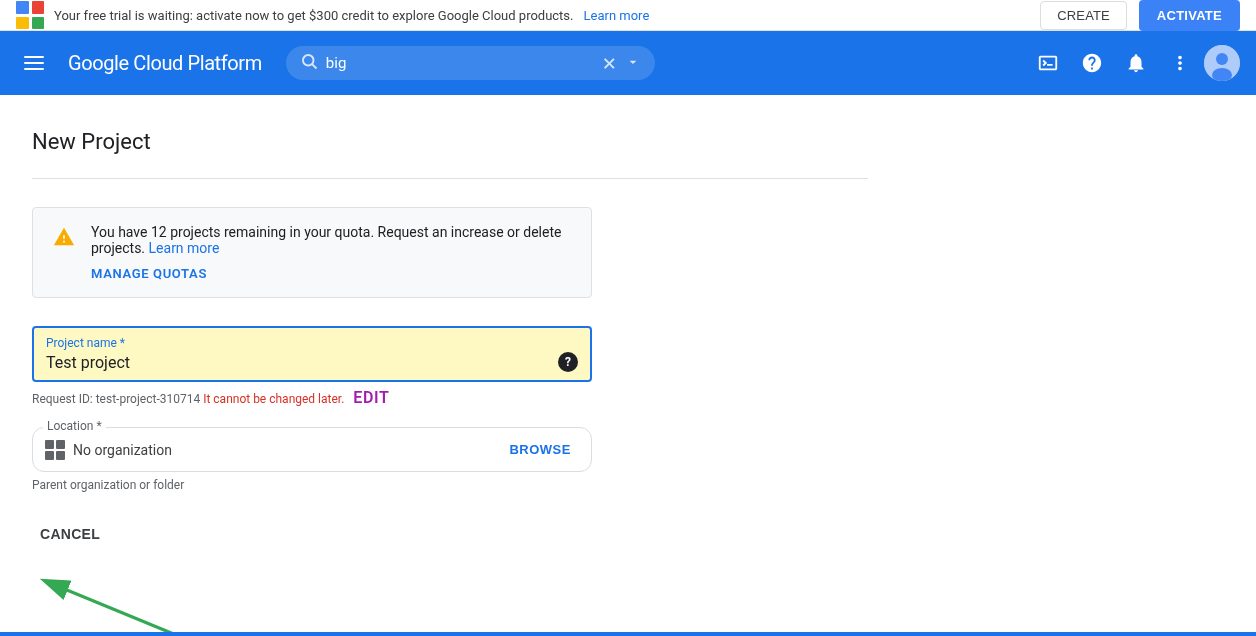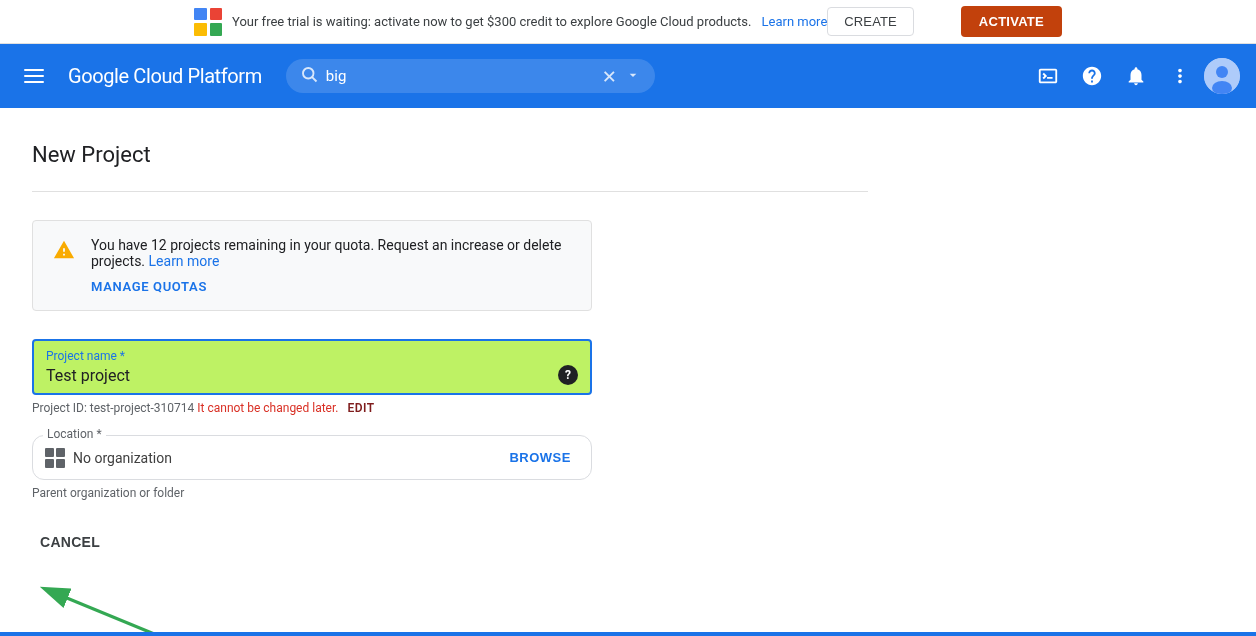--- a/index.html
+++ b/index.html
@@ -1,40 +1,40 @@
 <!DOCTYPE html>
 <html><head>
   <meta charset="utf-8">
   <style>
     * { box-sizing: border-box; margin: 0; padding: 0; }
     body { font-family: 'Google Sans', Roboto, Arial, sans-serif; font-size: 14px; color: #202124; background: #fff; }
 
     
     .top-banner {
-      display: flex; align-items: center; justify-content: center;
-      padding: 0 16px; height: 44px; background: #fff;
+      display: flex; align-items: center; justify-content: space-between;
+      padding: 0 16px; height: 31px; background: #fff;
       border-bottom: 1px solid #e0e0e0; font-size: 13px; color: #3c4043;
     }
     .top-banner-left { display: flex; align-items: center; gap: 10px; }
     .top-banner-icon { width: 28px; height: 28px; display: grid; grid-template-columns: 1fr 1fr; gap: 3px; }
     .top-banner-icon span { display: block; background: #4285f4; border-radius: 1px; }
     .top-banner-icon span:nth-child(2) { background: #ea4335; }
     .top-banner-icon span:nth-child(3) { background: #fbbc04; }
     .top-banner-icon span:nth-child(4) { background: #34a853; }
     .banner-link { color: #1a73e8; text-decoration: none; }
     .top-banner-right { display: flex; align-items: center; gap: 12px; }
     .btn-dismiss {
       background: #fff; border: 1px solid #dadce0; color: #3c4043;
       padding: 6px 16px; border-radius: 4px; font-size: 13px; font-weight: 500;
       cursor: pointer; letter-spacing: 0.01em;
     }
     .btn-activate {
-      background: #c2410c; border: none; color: #fff;
+      background: #3b82f6; border: none; color: #fff;
       padding: 8px 18px; border-radius: 4px; font-size: 13px; font-weight: 600;
-      cursor: pointer; letter-spacing: 0.02em; margin-left: 35px;
+      cursor: pointer; letter-spacing: 0.02em;
     }
 
     
     .navbar {
       display: flex; align-items: center; background: #1a73e8;
       height: 64px; padding: 12px 16px; gap: 16px;
     }
     .nav-hamburger { display: flex; flex-direction: column; gap: 4px; cursor: pointer; padding: 8px; }
     .nav-hamburger span { display: block; width: 20px; height: 2px; background: #fff; border-radius: 1px; }
     .nav-logo { color: #fff; font-size: 20px; font-weight: 400; white-space: nowrap; letter-spacing: -0.02em; }
@@ -74,41 +74,41 @@
     .alert-icon { font-size: 20px; color: #f9ab00; margin-top: 2px; flex-shrink: 0; }
     .manage-quotas-link {
       display: block; margin-top: 10px; color: #1a73e8; font-size: 13px;
       font-weight: 600; text-decoration: none; letter-spacing: 0.05em; text-transform: uppercase;
     }
 
     
     .form-field { max-width: 560px; margin-bottom: 6px; }
     .field-wrapper {
       border: 2px solid #1a73e8; border-radius: 4px; padding: 8px 12px;
-      position: relative; background: #bef264;
+      position: relative; background: #fef9c3;
     }
     .field-label {
       font-size: 12px; color: #1a73e8; margin-bottom: 2px; font-weight: 400;
     }
     .field-input-row { display: flex; align-items: center; }
     .field-input {
       border: none; outline: none; font-size: 16px; color: #202124;
       flex: 1; background: transparent; font-family: inherit;
     }
     .field-help-icon {
       width: 20px; height: 20px; background: #202124; border-radius: 50%;
       color: #fff; display: flex; align-items: center; justify-content: center;
       font-size: 12px; font-weight: 700; cursor: pointer; flex-shrink: 0;
     }
     .project-id-row {
       font-size: 12px; color: #5f6368; margin-top: 6px; margin-bottom: 20px;
     }
     .project-id-row .cannot-change { color: #d93025; }
     .project-id-row .edit-link {
-      color: #7f1d1d; font-weight: 600; font-size: 12px; text-decoration: none;
+      color: #a21caf; font-weight: 600; font-size: 16px; text-decoration: none;
       margin-left: 6px; letter-spacing: 0.04em; text-transform: uppercase;
     }
 
     
     .location-wrapper {
       border: 1px solid #dadce0; border-radius: 12px;
       position: relative; background: #fff; max-width: 560px;
     }
     .location-label {
       position: absolute; top: -9px; left: 10px; background: #fff;
@@ -248,21 +248,21 @@
     <div class="field-wrapper">
       <div class="field-label">Project name *</div>
       <div class="field-input-row">
         <input class="field-input" type="text" value="Test project" style="">
         <div class="field-help-icon">?</div>
       </div>
     </div>
   </div>
 
   <div class="project-id-row">
-    <span>Project ID:</span>
+    <span>Request ID:</span>
     <span>test-project-310714</span>
     <span class="cannot-change"> </span>
     <span class="cannot-change">It cannot be changed later.</span>
     <a href="#" class="edit-link">EDIT</a>
   </div>
 
   <div class="form-field">
     <div class="location-wrapper">
       <span class="location-label">Location *</span>
       <div class="location-inner">

